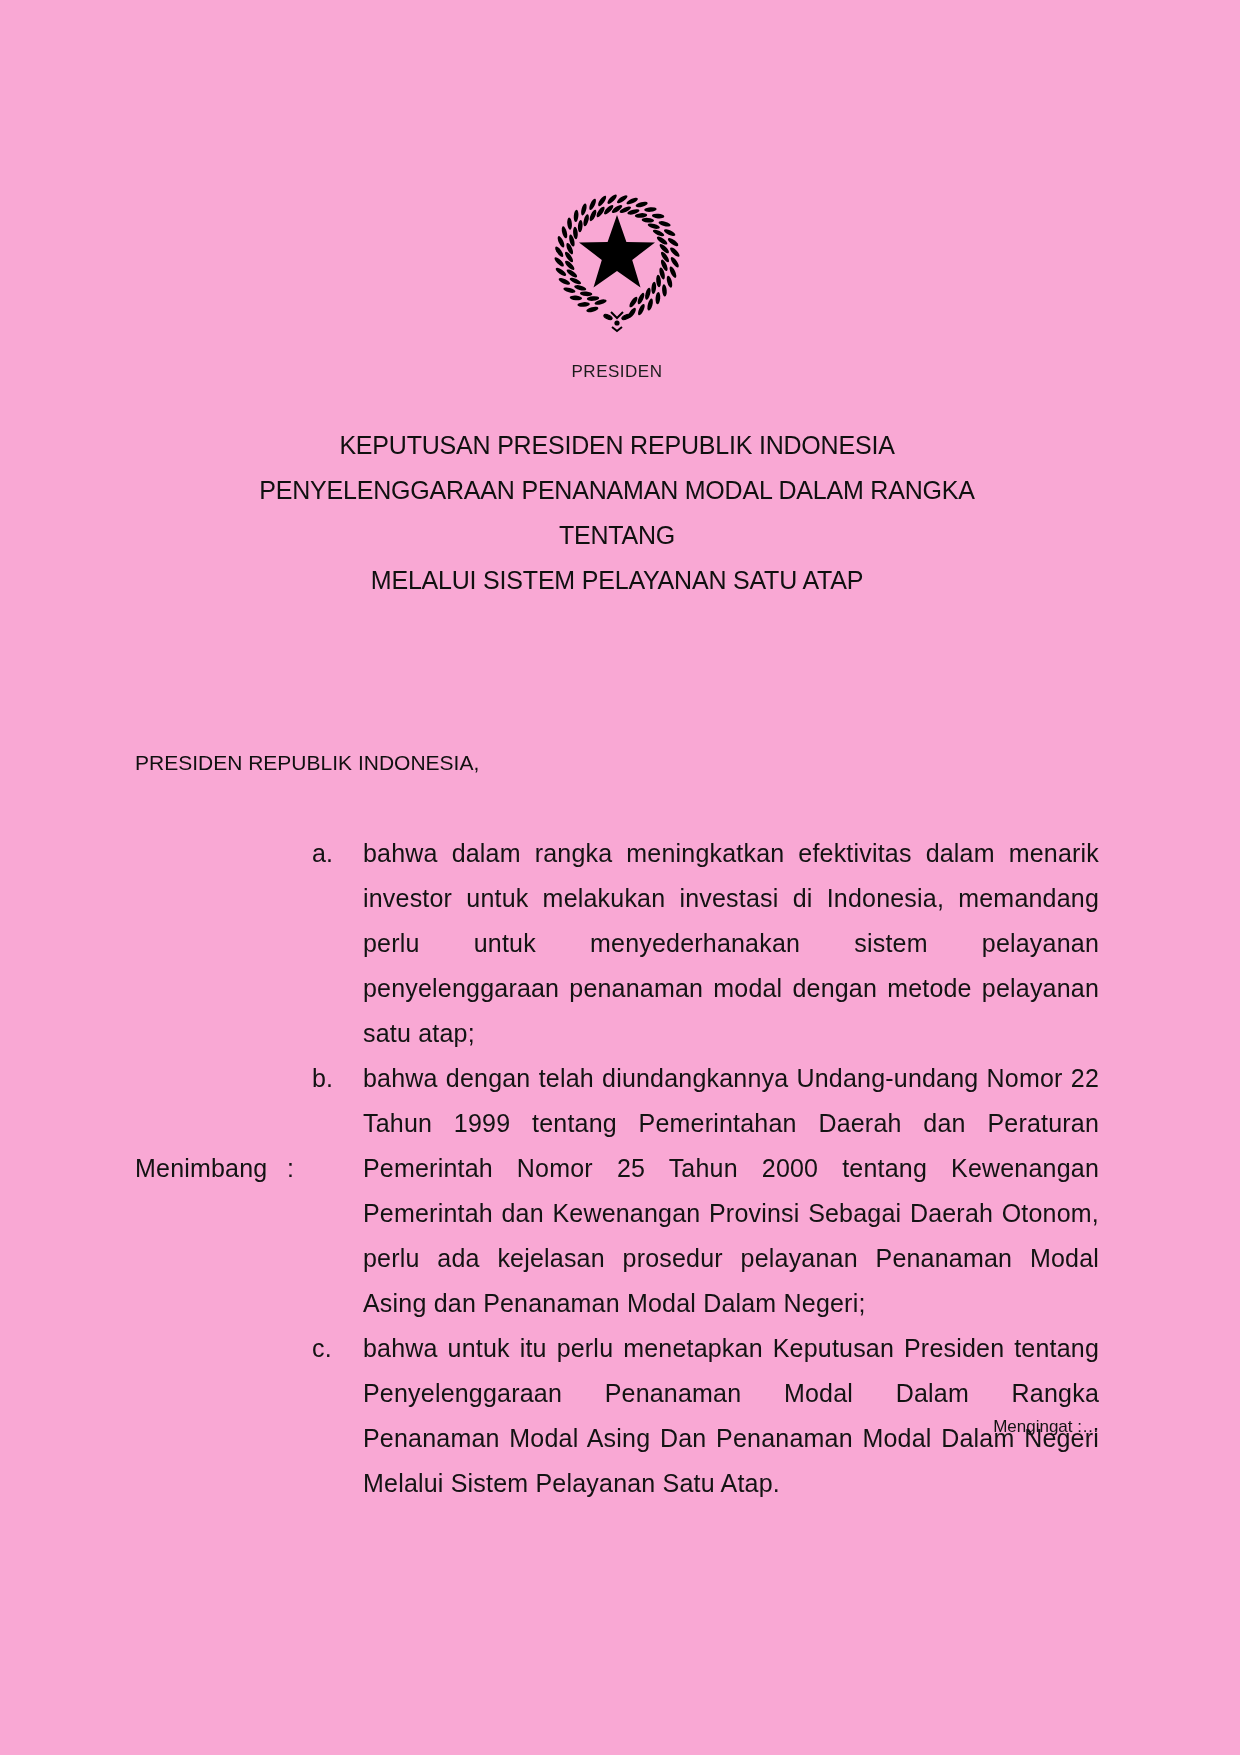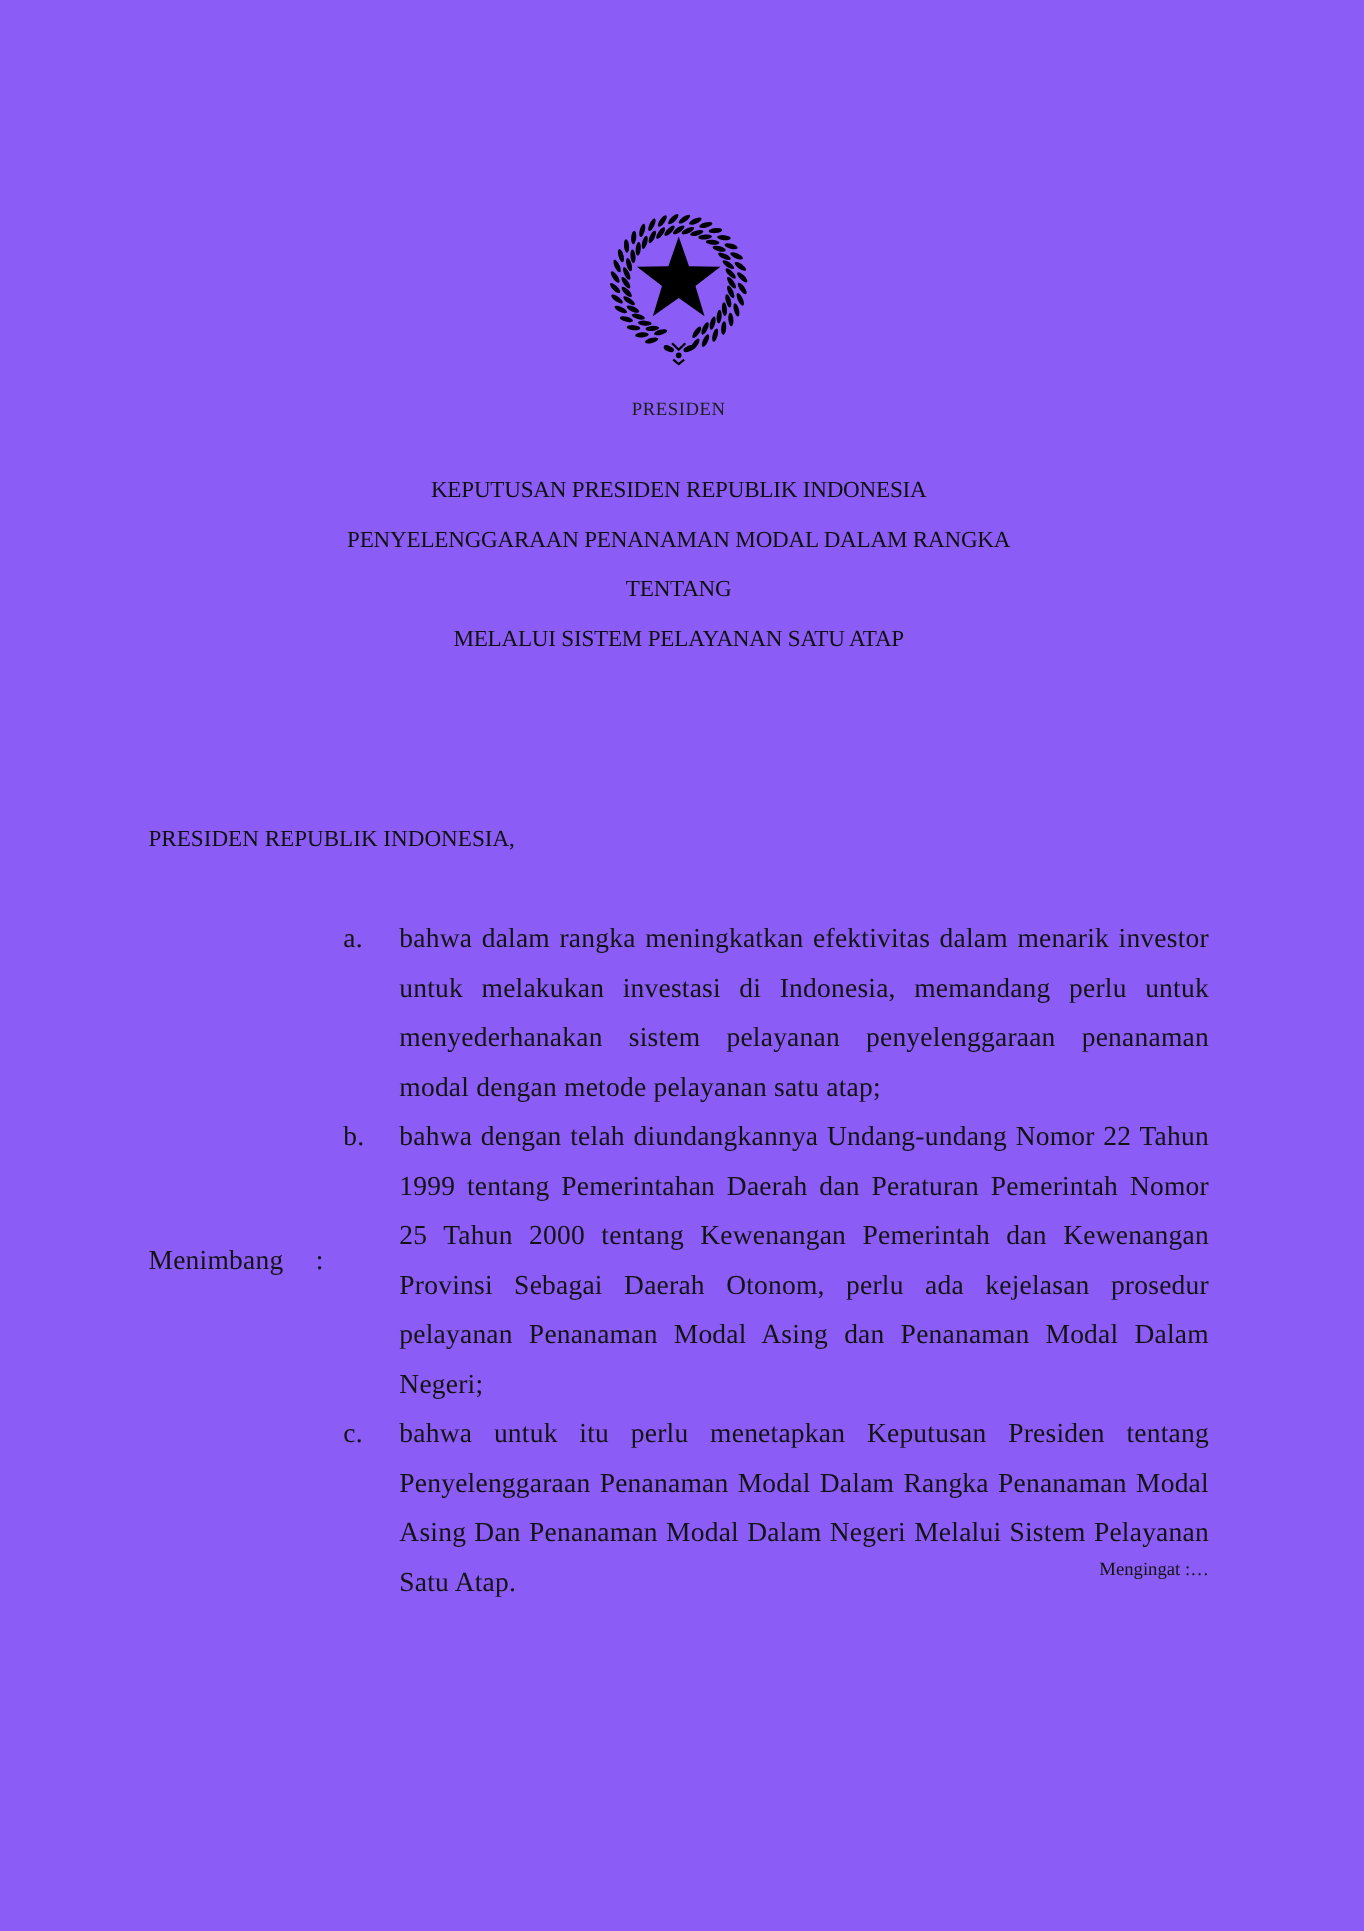--- a/index.html
+++ b/index.html
@@ -1,37 +1,37 @@
 <!DOCTYPE html>
 <html><head>
 <meta charset="utf-8">
 <style>
   html,body{margin:0;padding:0;background:#ffffff;}
   .page{
     position:relative;
     width:1240px;height:1755px;
-    background:#8b5cf6;
+    background:#f9a8d4;
     color:#111111;
-    font-family:Liberation Serif, serif;
+    font-family:Liberation Sans, sans-serif;
     overflow:hidden;
   }
   
   .abs{position:absolute;left:135px;width:964px;}
 
   .emblem{top:183px;text-align:center;}
   .emblem svg{display:inline-block;}
 
   .letterhead{
     top:361px;text-align:center;
     font-size:17px;line-height:22px;letter-spacing:.5px;color:#1c1c1c;
   }
 
   .title-block{
     top:423px;text-align:center;
-    font-size:21px;line-height:45px;letter-spacing:-.2px;color:#101010;
+    font-size:25px;line-height:45px;letter-spacing:-.2px;color:#101010;
     font-weight:400;
   }
   .title-block .nomor{word-spacing:14px;}
 
   .salutation{
     top:740px;text-align:left;
     font-size:21px;line-height:45px;color:#101010;
   }
 
   .considering{

